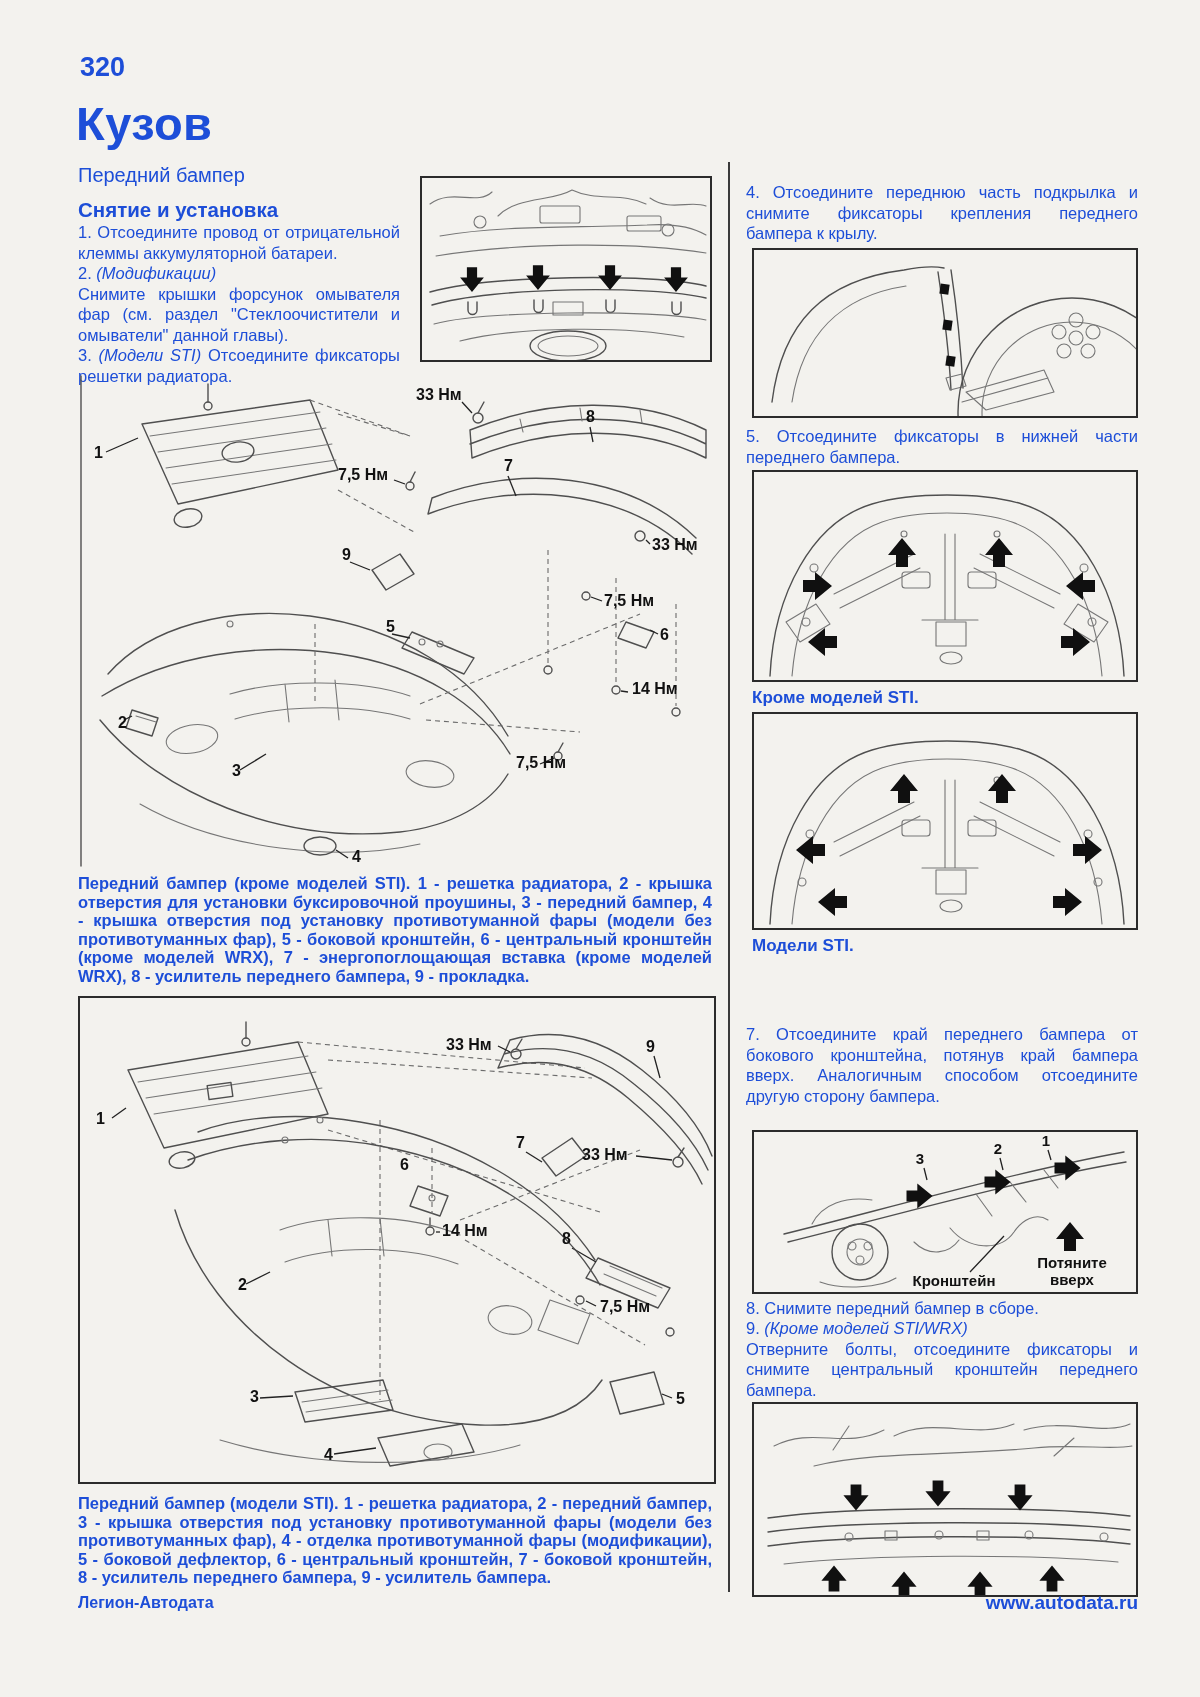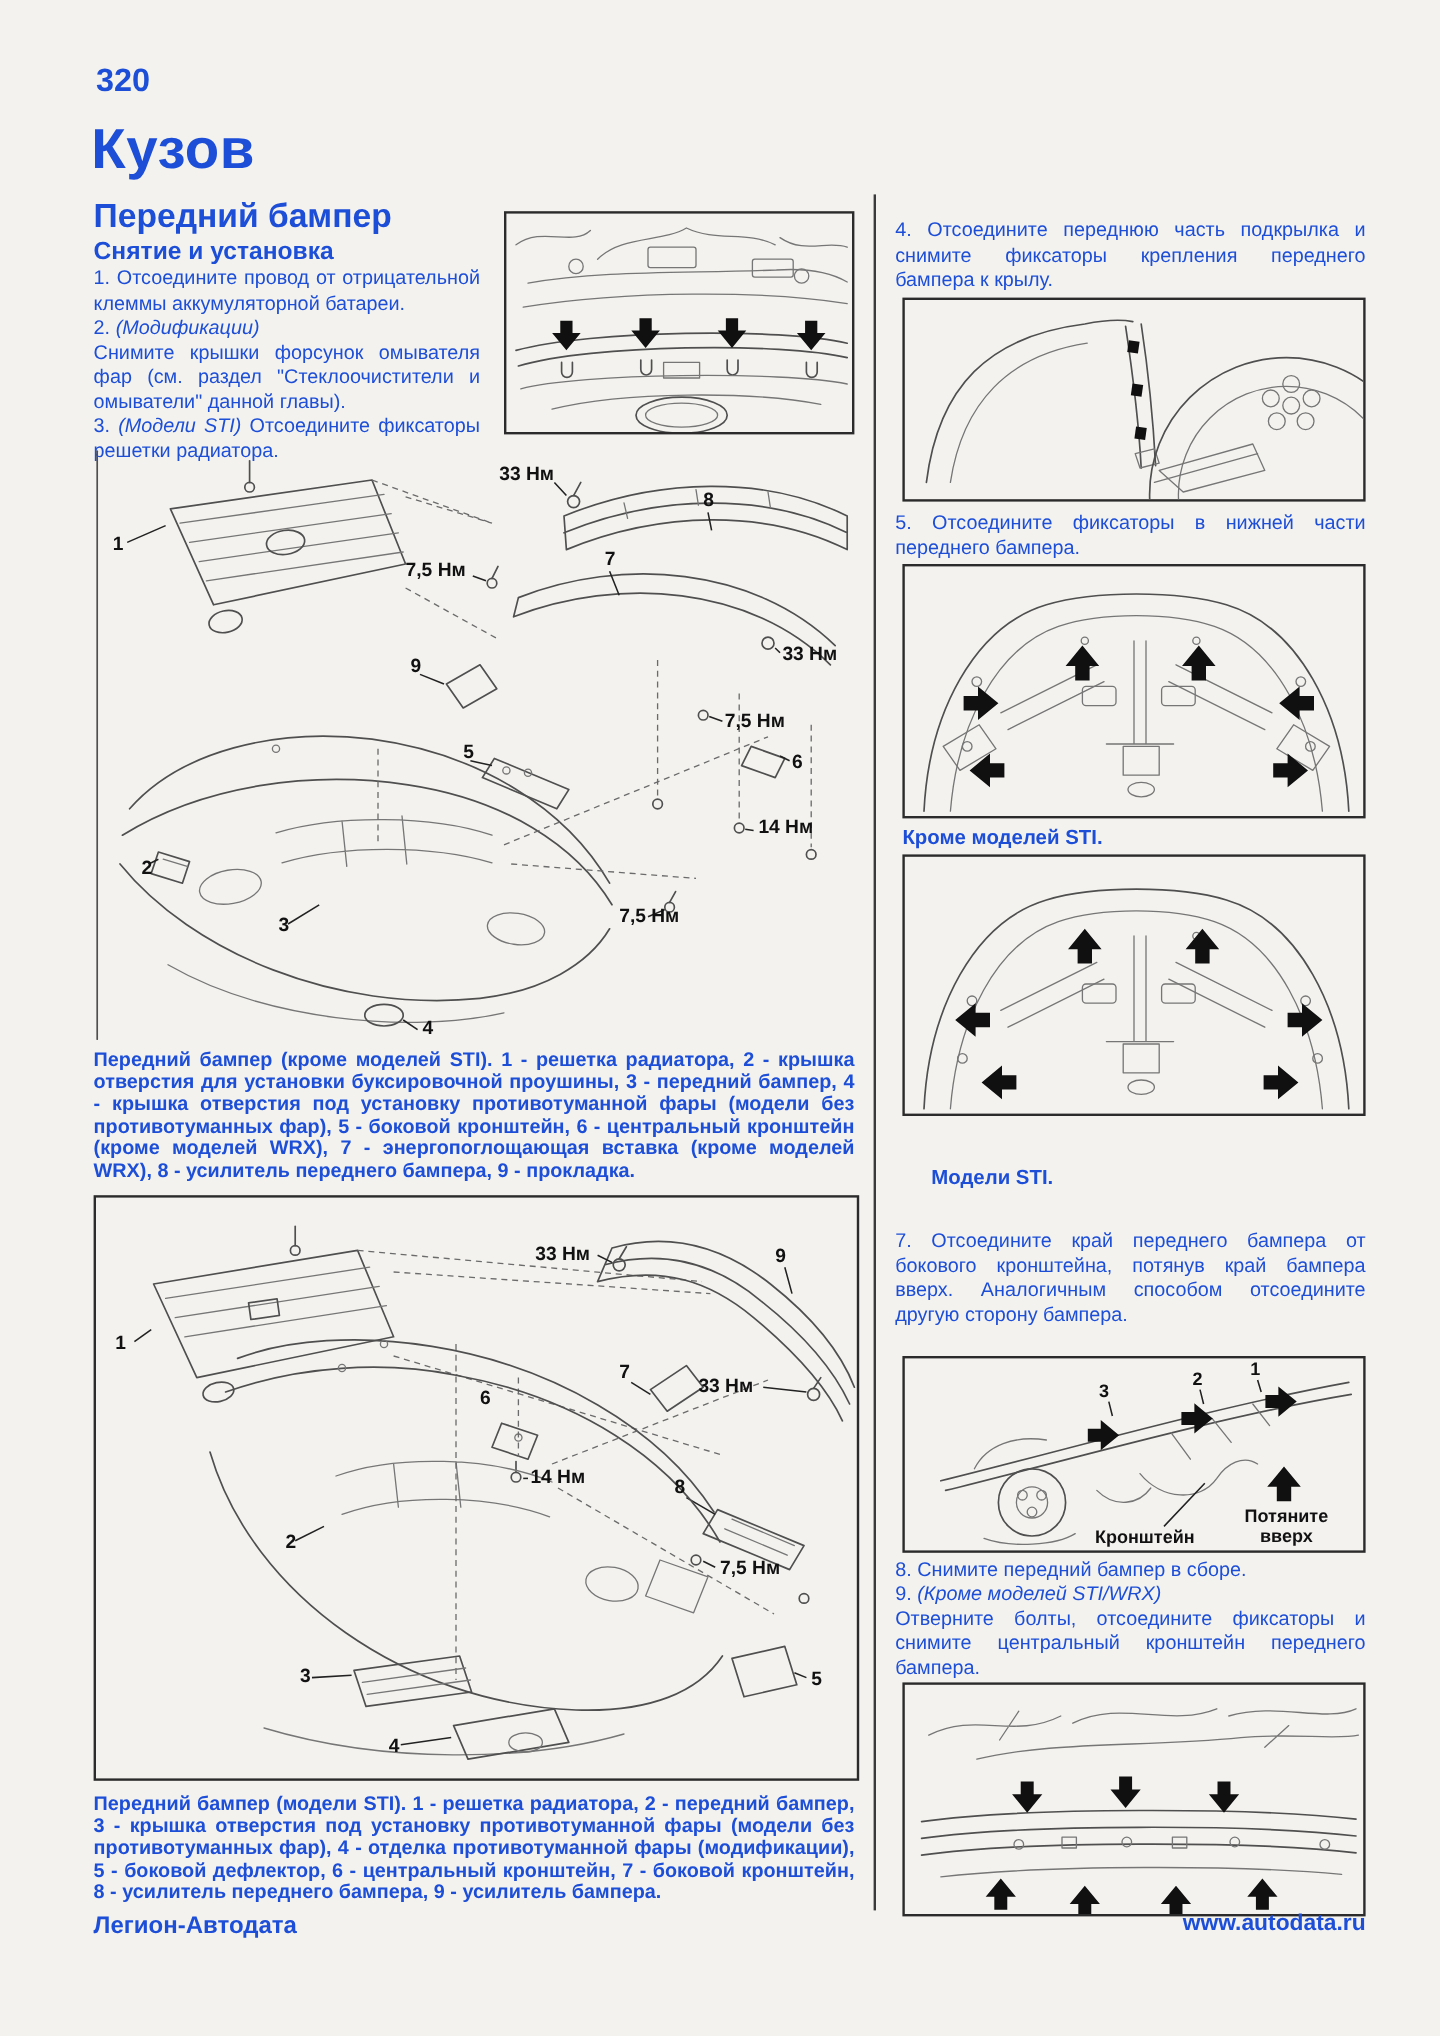--- a/index.html
+++ b/index.html
@@ -1,32 +1,32 @@
 <!DOCTYPE html>
 <html lang="ru"><head>
 <meta charset="utf-8">
 <style>
   html,body{margin:0;padding:0;background:#d8d6d2;}
   .page{position:relative;width:1200px;height:1697px;background:#f3f2ee;
         font-family:"Liberation Sans",sans-serif;color:#1d4ed8;overflow:hidden;}
   .abs{position:absolute;}
   .pagenum{left:80px;top:52px;font-size:27px;font-weight:bold;}
   .doctitle{left:76px;top:96px;font-size:47px;font-weight:bold;letter-spacing:0.5px;}
-  .h2{left:78px;top:164px;font-size:28px;font-weight:bold;}
+  .h2{left:78px;top:164px;font-size:20px;font-weight:normal;}
   .h3{left:78px;top:198px;font-size:20.5px;font-weight:bold;}
   .txtcol{font-size:16.5px;line-height:20.5px;text-align:justify;}
   .txtcol p{margin:0;}
   .txtcol em{}
   .leftsteps{left:78px;top:222px;width:322px;}
   .rightcol{left:746px;width:392px;}
   .cap{font-weight:bold;font-size:16.5px;line-height:18.6px;text-align:justify;}
   .figcap{font-weight:bold;font-size:17px;}
   .frame{border:2px solid #2b2b2b;box-sizing:border-box;}
   .vline{width:2px;background:#3a3a3a;}
-  .footer-l{left:78px;top:1594px;font-size:20px;font-weight:bold;}
+  .footer-l{left:78px;top:1594px;font-size:16px;font-weight:bold;}
   .footer-r{left:752px;top:1592px;width:386px;text-align:right;font-size:19px;font-weight:bold;}
   svg{display:block;}
   .sk{fill:none;stroke:#4f4f4f;stroke-width:1.4;stroke-linecap:round;stroke-linejoin:round;}
   .sk2{fill:none;stroke:#767676;stroke-width:1.1;stroke-linecap:round;stroke-linejoin:round;}
   .dash{fill:none;stroke:#6b6b6b;stroke-width:1.1;stroke-dasharray:5 4;}
   .ldr{fill:none;stroke:#222;stroke-width:1.3;}
   .blk{fill:#101010;stroke:none;}
   svg text{font-family:"Liberation Sans",sans-serif;font-weight:bold;font-size:16px;fill:#111;}
   svg text.lblm{text-anchor:middle;font-size:15px;}
 </style>
@@ -309,21 +309,21 @@
       <circle class="sk2" cx="150" cy="66" r="3"></circle>
         <circle class="sk2" cx="243" cy="66" r="3"></circle>
       <use href="#arr" class="blk" transform="translate(150,74) rotate(180)"></use>
       <use href="#arr" class="blk" transform="translate(248,74) rotate(180)"></use>
       <use href="#arr" class="blk" transform="translate(56,136) rotate(90)"></use>
       <use href="#arr" class="blk" transform="translate(334,136) rotate(-90)"></use>
       <use href="#arr" class="blk" transform="translate(78,188) rotate(90)"></use>
       <use href="#arr" class="blk" transform="translate(314,188) rotate(-90)"></use>
     </svg>
   </div>
-  <div class="abs figcap" style="left:776px;top:936px;margin-top:36px;">Модели STI.</div>
+  <div class="abs figcap" style="left:752px;top:936px;">Модели STI.</div>
 
   <div class="abs txtcol rightcol" style="top:1024px;">7. Отсоедините край переднего бампера от бокового кронштейна, потянув край бампера вверх. Аналогичным способом отсоедините другую сторону бампера.</div>
 
   <div class="abs frame" style="left:752px;top:1130px;width:386px;height:164px;">
     <svg width="382" height="160" viewBox="0 0 382 160">
       <path class="sk" d="M30,102 C120,80 260,40 370,20 M34,110 C124,88 264,48 372,30"></path>
       <path class="sk2" d="M196,96 C214,118 246,120 260,100 C268,88 282,80 294,88 M160,110 C175,125 195,122 205,108"></path>
       <path class="sk2" d="M222,62 l16,22 M256,50 l16,20 M290,38 l14,18"></path>
       <circle class="sk" cx="106" cy="120" r="28"></circle>
         <circle class="sk2" cx="106" cy="120" r="13"></circle>

